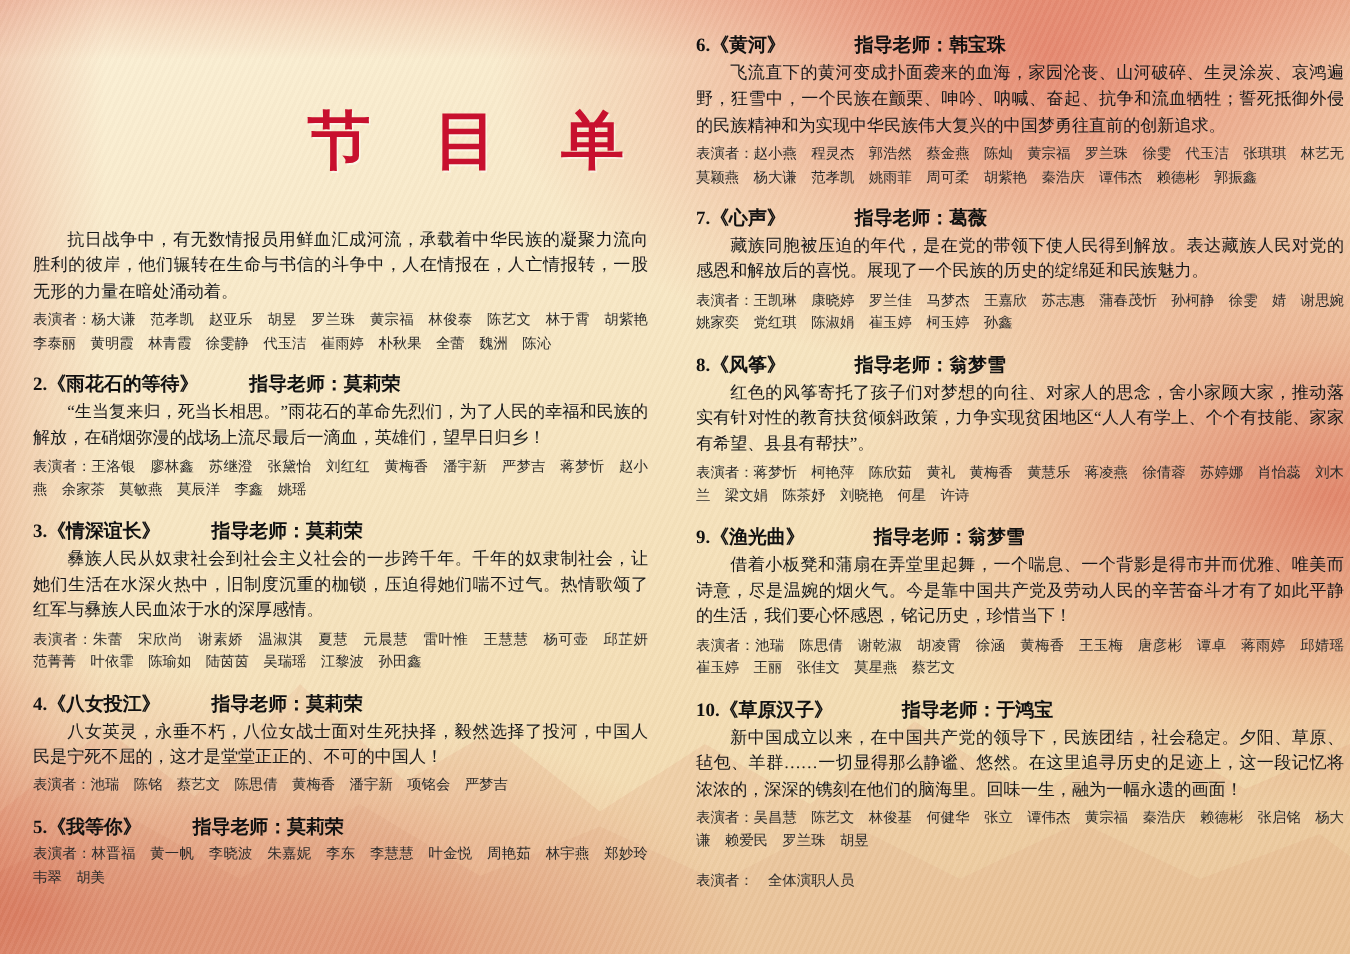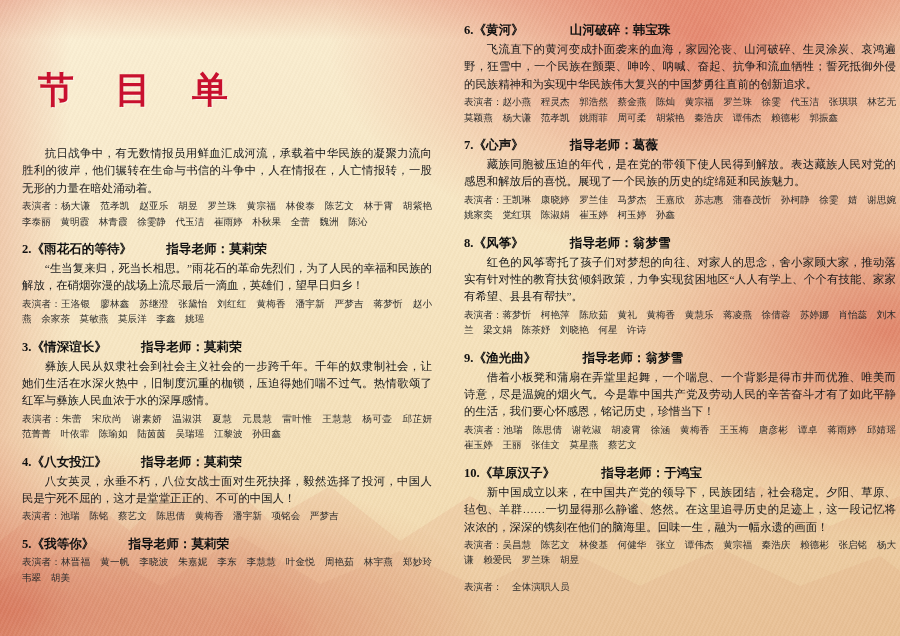--- a/index.html
+++ b/index.html
@@ -49,25 +49,25 @@
     display: flex;
   }
   .col {
     position: relative;
     padding: 14px 18px 10px 22px;
   }
   .col-left { width: 450px; }
   .col-right { width: 450px; padding-left: 14px; padding-right: 4px; padding-top: 22px;}
 
   .title {
-    text-align: left;
+    text-align: right;
     color: #c8102e;
     font-family: "Liberation Serif", serif;
     font-weight: bold;
-    font-size: 36px;
+    font-size: 42px;
     letter-spacing: 16px;
     text-indent: 16px;
     margin: 52px 0 30px 0;
     text-shadow: 1px 1px 0 rgba(255,255,255,0.5);
   }
 
   .item { margin-bottom: 11px; }
   .item-head {
     display: flex;
     align-items: baseline;
@@ -159,21 +159,21 @@
       </div>
       <div class="cast">表演者：林晋福　黄一帆　李晓波　朱嘉妮　李东　李慧慧　叶金悦　周艳茹　林宇燕　郑妙玲　韦翠　胡美</div>
     </div>
   </div>
 
   <div class="col col-right">
 
     <div class="item">
       <div class="item-head">
         <span class="item-no">6.《黄河》</span>
-        <span class="item-teacher">山河破碎：韩宝珠</span>
+        <span class="item-teacher">指导老师：韩宝珠</span>
       </div>
       <div class="desc">飞流直下的黄河变成扑面袭来的血海，家园沦丧、山河破碎、生灵涂炭、哀鸿遍野，狂雪中，一个民族在颤栗、呻吟、呐喊、奋起、抗争和流血牺牲；誓死抵御外侵的民族精神和为实现中华民族伟大复兴的中国梦勇往直前的创新追求。</div>
       <div class="cast">表演者：赵小燕　程灵杰　郭浩然　蔡金燕　陈灿　黄宗福　罗兰珠　徐雯　代玉洁　张琪琪　林艺无　莫颖燕　杨大谦　范孝凯　姚雨菲　周可柔　胡紫艳　秦浩庆　谭伟杰　赖德彬　郭振鑫</div>
     </div>
 
     <div class="item">
       <div class="item-head">
         <span class="item-no">7.《心声》</span>
         <span class="item-teacher">指导老师：葛薇</span>
       </div>

